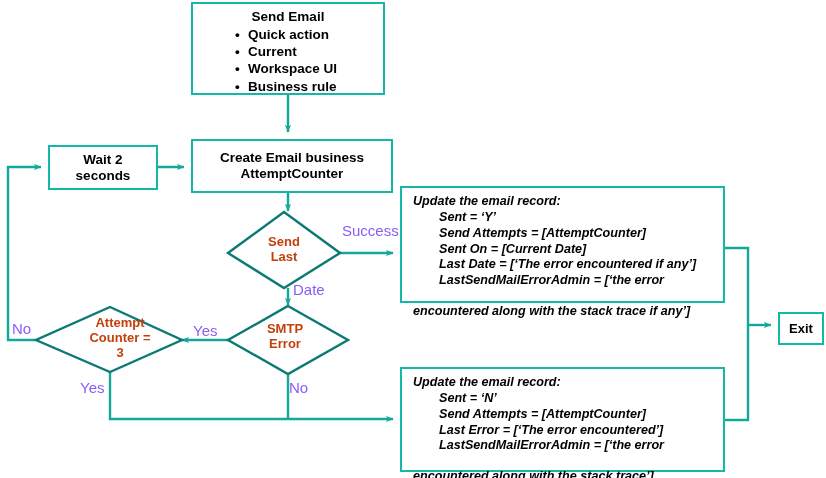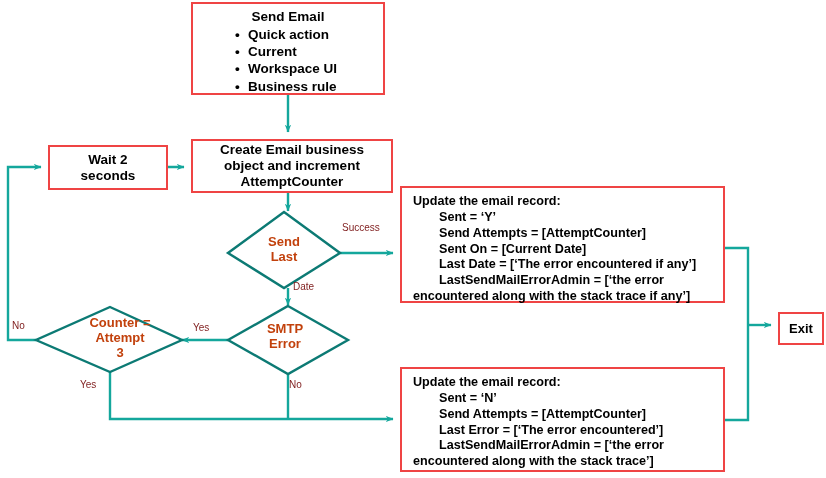--- a/index.html
+++ b/index.html
@@ -18,21 +18,21 @@
   #edges {
     position: absolute;
     left: 0;
     top: 0;
     width: 826px;
     height: 478px;
   }
   .node {
     position: absolute;
     box-sizing: border-box;
-    border: 2px solid #ef4444;
+    border: 2px solid #14b8a6;
     background: #ffffff;
     color: #000000;
     font-weight: bold;
     z-index: 2;
   }
   .node-center {
     display: flex;
     align-items: center;
     justify-content: center;
     text-align: center;
@@ -67,40 +67,41 @@
     width: 13px;
     flex: 0 0 13px;
     text-align: left;
     font-weight: bold;
   }
 
   
   #node-wait {
     left: 48px;
     top: 145px;
-    width: 120px;
+    width: 110px;
     height: 45px;
     font-size: 13.5px;
   }
 
   
   #node-create-email {
     left: 191px;
     top: 139px;
     width: 202px;
     height: 54px;
     font-size: 13.5px;
   }
 
   
   .update-box {
     font-size: 12.6px;
     font-weight: bold;
     line-height: 1.26;
     padding: 6px 23px 5px 11px;
+    font-style: italic;
   }
   #node-update-success {
     left: 400px;
     top: 186px;
     width: 325px;
     height: 117px;
   }
   #node-update-failure {
     left: 400px;
     top: 367px;
@@ -110,20 +111,21 @@
   .update-box .head {
     white-space: nowrap;
   }
   .update-box .line {
     padding-left: 26px;
     white-space: nowrap;
   }
   .update-box .line.wrap {
     padding-left: 0;
     white-space: normal;
+    margin-top: 15px;
   }
 
   
   #node-exit {
     left: 778px;
     top: 312px;
     width: 46px;
     height: 33px;
     font-size: 13px;
   }
@@ -140,22 +142,22 @@
     pointer-events: none;
   }
   #label-send-email-decision { left: 248px; top: 235px; width: 72px; }
   #label-smtp-error          { left: 250px; top: 322px; width: 70px; }
   #label-attempt-counter     { left: 66px;  top: 316px; width: 108px; }
 
   
   .edge-label {
     position: absolute;
     z-index: 3;
-    color: #7f1d1d;
-    font-size: 10px;
+    color: #8b5cf6;
+    font-size: 15px;
     white-space: nowrap;
     pointer-events: none;
   }
   #edge-label-success  { left: 342px; top: 222px; }
   #edge-label-fail     { left: 293px; top: 281px; }
   #edge-label-yes-smtp { left: 193px; top: 322px; }
   #edge-label-no-smtp  { left: 289px; top: 379px; }
   #edge-label-no-attempt { left: 12px; top: 320px; }
   #edge-label-yes-attempt { left: 80px; top: 379px; }
 </style>
@@ -230,36 +232,35 @@
   <div class="node node-center" id="node-wait">
     <div>
       <div>Wait 2</div>
       <div>seconds</div>
     </div>
   </div>
 
   <div class="node node-center" id="node-create-email">
     <div>
       <div>Create Email business</div>
-      <div>object and increment</div>
       <div>AttemptCounter</div>
     </div>
   </div>
 
   <div class="diamond-label" id="label-send-email-decision">
     <div>Send</div>
     <div>Last</div>
   </div>
   <div class="diamond-label" id="label-smtp-error">
     <div>SMTP</div>
     <div>Error</div>
   </div>
   <div class="diamond-label" id="label-attempt-counter">
+    <div>Attempt</div>
     <div>Counter =</div>
-    <div>Attempt</div>
     <div>3</div>
   </div>
 
   <div class="node update-box" id="node-update-success">
     <div class="head">Update the email record:</div>
     <div class="line">Sent = ‘Y’</div>
     <div class="line">Send Attempts  = [AttemptCounter]</div>
     <div class="line">Sent On = [Current Date]</div>
     <div class="line">Last Date = [‘The error encountered if any’]</div>
     <div class="line">LastSendMailErrorAdmin = [‘the error</div>

